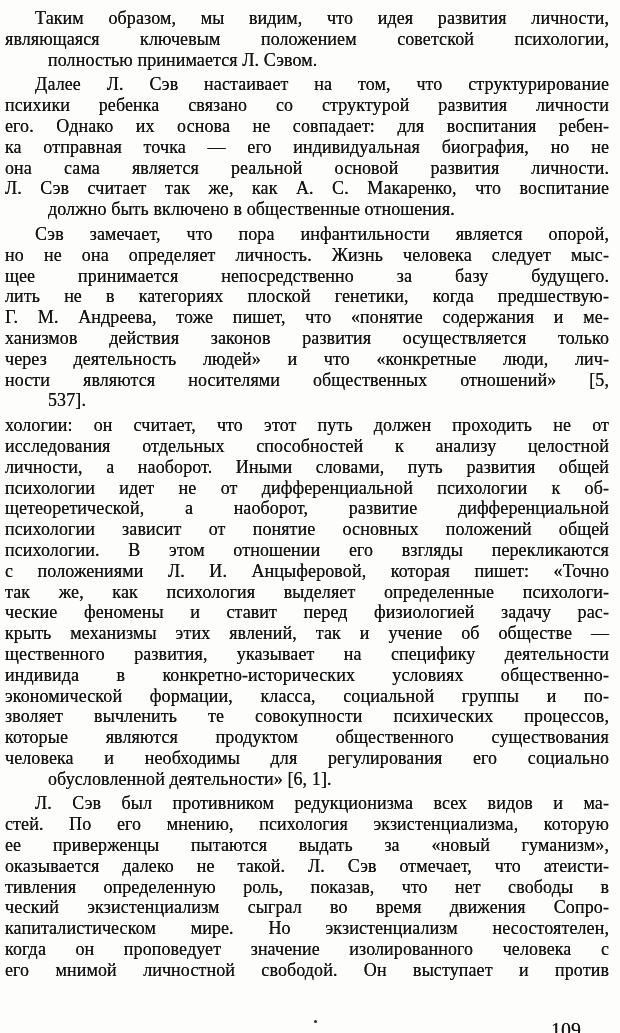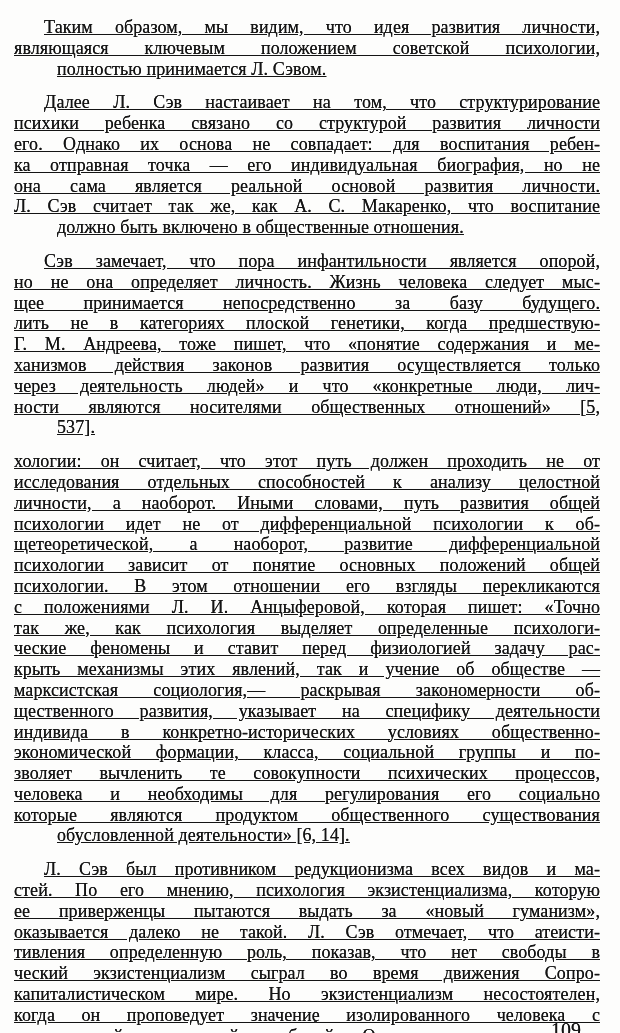--- a/index.html
+++ b/index.html
@@ -16,21 +16,21 @@
     overflow: hidden;
     font-family: "Liberation Serif", "DejaVu Serif", serif;
     color: #141414;
   }
   .text-block {
     position: absolute;
     left: 1px;
     top: 4px;
     width: 612px;
   }
-  .paragraph { margin: 13px; padding: 0; text-decoration: underline; }
+  .paragraph { margin: 4px; padding: 0; }
   .line {
     font-size: 18px;
     line-height: 20.8px;
     height: 20.8px;
     white-space: nowrap;
     letter-spacing: 0.1px;
     text-align: justify;
     text-align-last: justify;
     
     text-shadow: 0 0 0.55px rgba(0,0,0,0.85);
@@ -95,28 +95,27 @@
         <div class="line">исследования отдельных способностей к анализу целостной</div>
         <div class="line">личности, а наоборот. Иными словами, путь развития общей</div>
         <div class="line">психологии идет не от дифференциальной психологии к об-</div>
         <div class="line">щетеоретической, а наоборот, развитие дифференциальной</div>
         <div class="line">психологии зависит от понятие основных положений общей</div>
         <div class="line">психологии. В этом отношении его взгляды перекликаются</div>
         <div class="line">с положениями Л. И. Анцыферовой, которая пишет: «Точно</div>
         <div class="line">так же, как психология выделяет определенные психологи-</div>
         <div class="line">ческие феномены и ставит перед физиологией задачу рас-</div>
         <div class="line">крыть механизмы этих явлений, так и учение об обществе —</div>
-        <div class="line">марксистская социология,— раскрывая закономерности об-</div>
         <div class="line">щественного развития, указывает на специфику деятельности</div>
         <div class="line">индивида в конкретно-исторических условиях общественно-</div>
         <div class="line">экономической формации, класса, социальной группы и по-</div>
         <div class="line">зволяет вычленить те совокупности психических процессов,</div>
+        <div class="line">которые являются продуктом общественного существования</div>
         <div class="line">человека и необходимы для регулирования его социально</div>
-        <div class="line">которые являются продуктом общественного существования</div>
-        <div class="line noj">обусловленной деятельности» [6, 14].</div>
+        <div class="line noj">обусловленной деятельности» [6, 1].</div>
       </div>
       <div class="paragraph">
         <div class="line indent">Л. Сэв был противником редукционизма всех видов и ма-</div>
         <div class="line">стей. По его мнению, психология экзистенциализма, которую</div>
         <div class="line">ее приверженцы пытаются выдать за «новый гуманизм»,</div>
         <div class="line">оказывается далеко не такой. Л. Сэв отмечает, что атеисти-</div>
         <div class="line">тивления определенную роль,  показав,  что нет  свободы в</div>
         <div class="line">ческий экзистенциализм сыграл во время движения Сопро-</div>
         <div class="line">капиталистическом мире. Но экзистенциализм несостоятелен,</div>
         <div class="line">когда он проповедует значение изолированного человека с</div>

